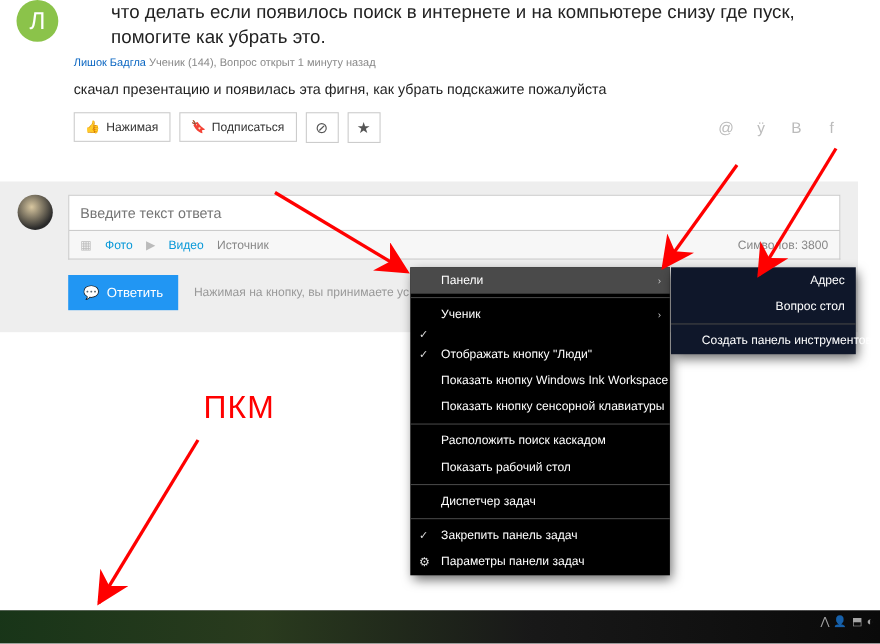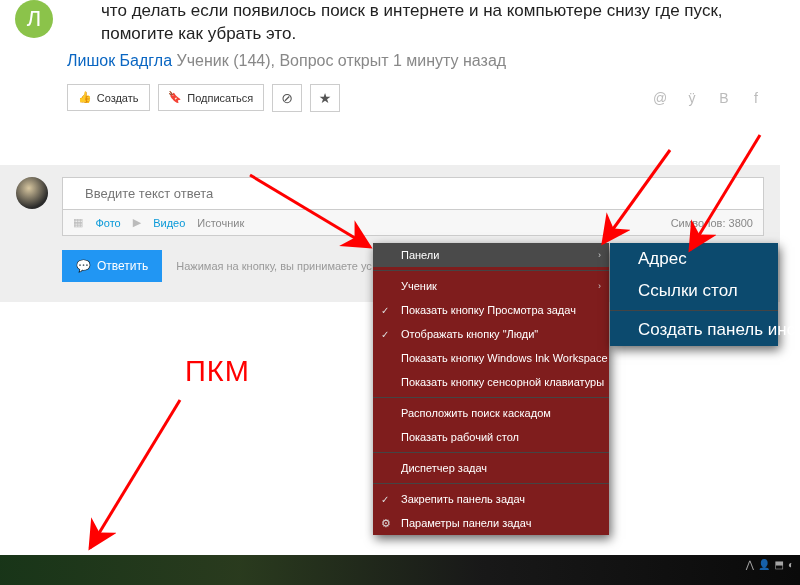--- a/index.html
+++ b/index.html
@@ -5,52 +5,52 @@
   * { box-sizing: border-box; margin: 0; padding: 0; }
   html, body { width: 800px; height: 585px; font-family: Arial, Helvetica, sans-serif; background: #fff; overflow: hidden; }
   .page { position: relative; width: 800px; height: 585px; }
 
   
   .card { position: absolute; left: 0; top: 0; width: 780px; background: #fff; padding: 0 15px 15px 15px; }
   .q-row { display: flex; }
   .avatar-L { width: 38px; height: 38px; border-radius: 50%; background: #8bc34a; color: #fff; font-size: 22px; font-weight: 500; display: flex; align-items: center; justify-content: center; margin-right: 14px; flex-shrink: 0; }
   .q-body { flex: 1; }
   .q-title { font-size: 17px; line-height: 1.35; color: #222; margin-left: 34px; }
-  .q-meta { font-size: 16px; color: #888; margin-top: 6px; }
+  .q-meta { font-size: 10px; color: #888; margin-top: 6px; }
   .q-meta .author { color: #0a66c2; }
   .q-text { font-size: 13px; color: #222; margin-top: 10px; }
   .q-btns { display: flex; align-items: center; gap: 8px; margin-top: 14px; }
   .btn-outline { border: 1px solid #ccc; background: #fff; font-size: 11px; color: #333; padding: 6px 10px; display: inline-flex; align-items: center; gap: 5px; }
   .btn-icon-only { border: 1px solid #ccc; background: #fff; width: 30px; height: 28px; display: inline-flex; align-items: center; justify-content: center; color: #555; font-size: 14px; }
   .social { margin-left: auto; display: flex; gap: 14px; color: #bbb; font-size: 14px; }
   .social span { width: 18px; text-align: center; }
 
   
   .answer-area { position: absolute; left: 0; top: 165px; width: 780px; background: #eee; padding: 12px 16px 20px 16px; }
   .ans-row { display: flex; gap: 14px; }
   .avatar-img { width: 32px; height: 32px; border-radius: 50%; background: radial-gradient(circle at 40% 35%, #d8c7a0, #2a2a2a 70%); flex-shrink: 0; }
   .ans-box { flex: 1; }
-  .ans-input { width: 100%; border: 1px solid #ccc; background: #fff; padding: 8px 22px; font-size: 13px; color: #999; }
+  .ans-input { width: 100%; border: 1px solid #ccc; background: #fff; padding: 8px 10px; font-size: 13px; color: #999; }
   .ans-toolbar { display: flex; align-items: center; gap: 12px; background: #f7f7f7; border: 1px solid #ccc; border-top: none; padding: 6px 10px; font-size: 11px; color: #888; }
   .ans-toolbar .tb-link { color: #0a99d8; }
   .ans-toolbar .chars { margin-left: auto; }
   .submit-row { display: flex; align-items: center; gap: 14px; margin-top: 14px; margin-left: 46px; }
   .btn-primary { background: #2196f3; color: #fff; border: none; font-size: 12px; padding: 9px 14px; display: inline-flex; align-items: center; gap: 6px; }
   .terms { font-size: 11px; color: #999; }
 
   
-  .ctx1 { position: absolute; left: 373px; top: 243px; width: 236px; background: #7f1d1d; color: #fff; font-size: 11px; box-shadow: 2px 4px 10px rgba(0,0,0,0.6); }
+  .ctx1 { position: absolute; left: 373px; top: 243px; width: 236px; background: #000000; color: #fff; font-size: 11px; box-shadow: 2px 4px 10px rgba(0,0,0,0.6); }
   .ctx-item { padding: 6px 10px 6px 28px; position: relative; white-space: nowrap; }
   .ctx-item.hover { background: #4a4a4a; }
   .ctx-item.sep { border-bottom: 1px solid #444; padding: 0; height: 0; margin: 3px 0; }
   .ctx-item .chev { position: absolute; right: 8px; top: 50%; transform: translateY(-50%); font-size: 9px; color: #ccc; }
   .ctx-item .check { position: absolute; left: 8px; top: 50%; transform: translateY(-50%); font-size: 10px; color: #ddd; }
 
   
-  .ctx2 { position: absolute; left: 610px; top: 243px; width: 168px; background: #0c4a6e; color: #fff; font-size: 17px; box-shadow: 2px 4px 10px rgba(0,0,0,0.6); }
+  .ctx2 { position: absolute; left: 610px; top: 243px; width: 168px; background: #0f172a; color: #fff; font-size: 11px; box-shadow: 2px 4px 10px rgba(0,0,0,0.6); text-align: right; }
 
   
   .pkm { position: absolute; left: 185px; top: 355px; font-size: 29px; color: #ff0000; letter-spacing: 1px; }
 
   
   .taskbar { position: absolute; left: 0; bottom: 0; width: 800px; height: 30px; background: #0a0a0a; }
   .taskbar::before { content: ""; position: absolute; left: 0; right: 0; top: 0; height: 30px; background: linear-gradient(90deg, #1a3a1a, #2d4020 30%, #1a1a1a 60%, #0a0a0a); opacity: 0.9; }
   .tray { position: absolute; right: 6px; top: 4px; display: flex; gap: 4px; color: #ccc; font-size: 10px; align-items: center; }
   .tray span { opacity: 0.8; }
 
@@ -64,24 +64,25 @@
 
   <div class="card">
     <div class="q-row">
       <div class="avatar-L">Л</div>
       <div class="q-body">
         <div class="q-title">что делать если появилось поиск в интернете и на компьютере снизу где пуск, помогите как убрать это.</div>
         <div class="q-meta">
           <span class="author">Лишок Бадгла</span>
           <span>Ученик (144), Вопрос открыт 1 минуту назад</span>
         </div>
+        <div class="q-text">скачал презентацию и появилась эта фигня, как убрать подскажите пожалуйста</div>
         <div class="q-btns">
           <button class="btn-outline">
             <span>👍</span>
-            <span>Создать</span>
+            <span>Нажимая</span>
           </button>
           <button class="btn-outline">
             <span>🔖</span>
             <span>Подписаться</span>
           </button>
           <button class="btn-icon-only">
               <span>⊘</span>
             </button>
           <button class="btn-icon-only">
               <span>★</span>
@@ -124,21 +125,20 @@
   <div class="ctx1">
     <div class="ctx-item hover">
       <span>Панели</span><span class="chev">›</span>
     </div>
     <div class="ctx-item sep"></div>
     <div class="ctx-item">
       <span>Ученик</span><span class="chev">›</span>
     </div>
     <div class="ctx-item">
       <span class="check">✓</span>
-      <span>Показать кнопку Просмотра задач</span>
     </div>
     <div class="ctx-item">
       <span class="check">✓</span>
       <span>Отображать кнопку "Люди"</span>
     </div>
     <div class="ctx-item"><span>Показать кнопку Windows Ink Workspace</span></div>
     <div class="ctx-item"><span>Показать кнопку сенсорной клавиатуры</span></div>
     <div class="ctx-item sep"></div>
     <div class="ctx-item"><span>Расположить поиск каскадом</span></div>
     <div class="ctx-item"><span>Показать рабочий стол</span></div>
@@ -150,21 +150,21 @@
       <span>Закрепить панель задач</span>
     </div>
     <div class="ctx-item">
       <span class="check" style="font-size:11px;">⚙</span>
       <span>Параметры панели задач</span>
     </div>
   </div>
 
   <div class="ctx2">
     <div class="ctx-item"><span>Адрес</span></div>
-    <div class="ctx-item"><span>Ссылки стол</span></div>
+    <div class="ctx-item"><span>Вопрос стол</span></div>
     <div class="ctx-item sep"></div>
     <div class="ctx-item"><span>Создать панель инструментов...</span></div>
   </div>
 
   <div class="pkm">ПКМ</div>
 
   <div class="taskbar">
     <div class="tray">
       <span>⋀</span>
       <span>👤</span>

